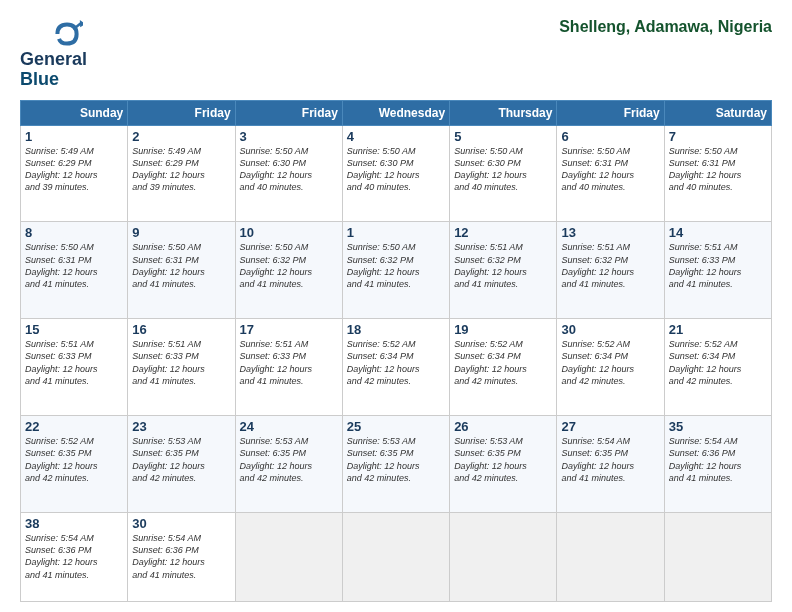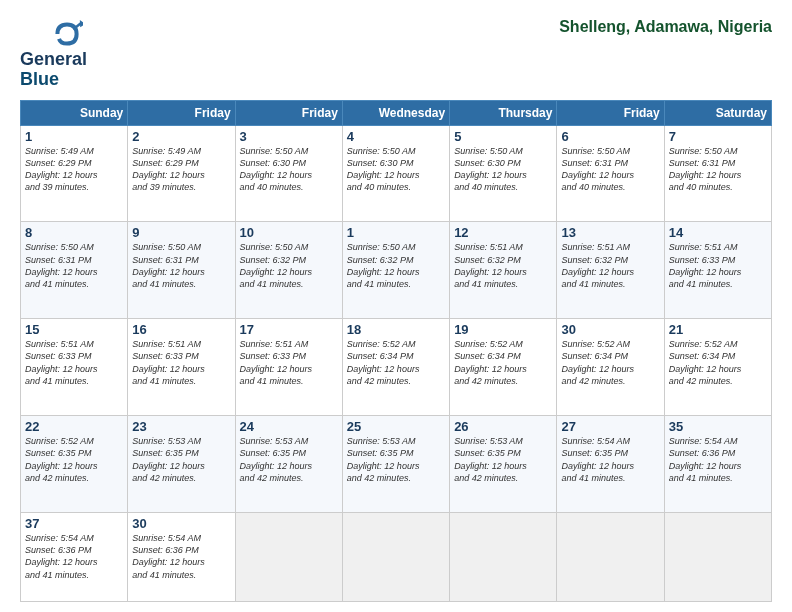--- a/index.html
+++ b/index.html
@@ -335,21 +335,21 @@
           <td>
             <span class="day-num">35</span>
             <div class="day-info" style="white-space: pre-line;">Sunrise: 5:54 AM
 Sunset: 6:36 PM
 Daylight: 12 hours
 and 41 minutes.</div>
           </td>
         </tr>
         <tr class="last-row">
           <td>
-            <span class="day-num">37</span>
+            <span class="day-num">38</span>
             <div class="day-info" style="white-space: pre-line;">Sunrise: 5:54 AM
 Sunset: 6:36 PM
 Daylight: 12 hours
 and 41 minutes.</div>
           </td>
           <td>
             <span class="day-num">30</span>
             <div class="day-info" style="white-space: pre-line;">Sunrise: 5:54 AM
 Sunset: 6:36 PM
 Daylight: 12 hours

